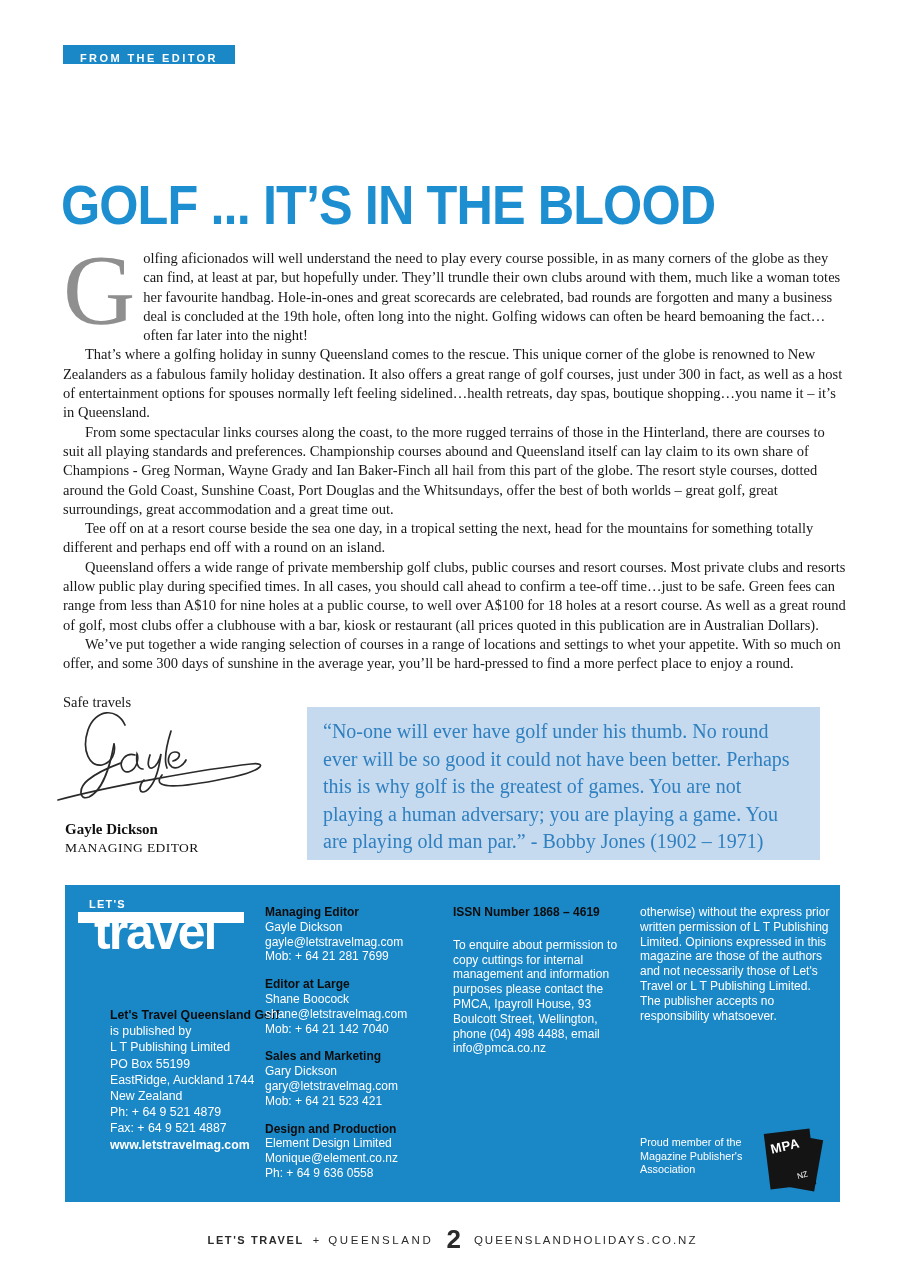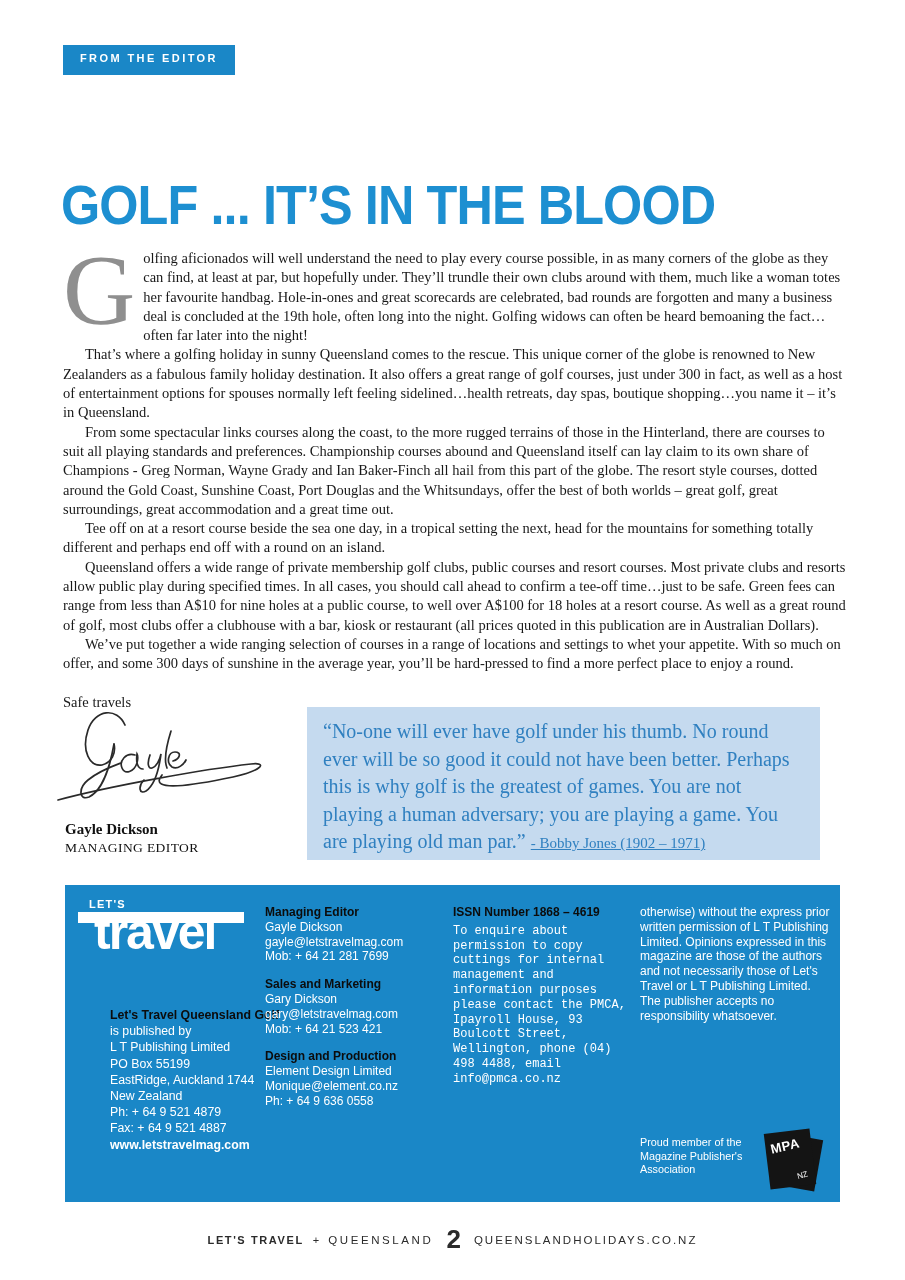--- a/index.html
+++ b/index.html
@@ -6,48 +6,48 @@
     --blue:#1a87c7;
     --title-blue:#1d8fd1;
     --quote-bg:#c5daef;
     --quote-text:#3080c0;
   }
   *{margin:0;padding:0;box-sizing:border-box;}
   html,body{background:#ffffff;}
   body{width:905px;height:1280px;position:relative;font-family:"Liberation Sans",sans-serif;}
   .page{position:absolute;inset:0;background:#fff;overflow:hidden;}
 
-  .badge{position:absolute;left:63px;top:45px;height:30px;padding:0 17px;background:var(--blue);
+  .badge{position:absolute;left:63px;top:45px;height:19px;padding:0 17px;background:var(--blue);
     color:#fff;font-weight:700;font-size:11px;line-height:27px;letter-spacing:2.4px;}
 
   .title{position:absolute;left:61px;top:177px;font-weight:700;font-size:56px;line-height:1;
     color:var(--title-blue);letter-spacing:-1px;white-space:nowrap;transform:scaleX(.9);transform-origin:left center;}
 
   .article{position:absolute;left:63px;top:249px;width:786px;
     font-family:"Liberation Serif",serif;font-size:14.5px;line-height:19.3px;color:#181818;}
   .dropcap{float:left;height:77px;font-size:100px;line-height:77px;color:#8f8f8f;
     margin:2px 8px 0 0;font-family:"Liberation Serif",serif;}
   .para{margin:0;}
   .para.indent{text-indent:22px;}
   .closing{margin-top:19px;}
 
   .sig-block{position:absolute;left:55px;top:703px;width:250px;}
   .signature{display:block;}
   .sig-name{font-family:"Liberation Serif",serif;font-weight:700;font-size:15px;line-height:19px;color:#111;margin:7px 0 0 10px;}
   .sig-role{font-family:"Liberation Serif",serif;font-size:13.5px;line-height:18px;letter-spacing:.4px;color:#111;margin-left:10px;}
 
   .quote-box{position:absolute;left:307px;top:707px;width:513px;height:153px;background:var(--quote-bg);
     padding:11px 16px 0 16px;font-family:"Liberation Serif",serif;font-size:20px;line-height:27.6px;color:var(--quote-text);}
-  .quote-attr{font-size:15px;text-decoration:underline;}
+  .quote-attr{font-size:20px;}
 
   .infobox{position:absolute;left:65px;top:885px;width:775px;height:317px;background:var(--blue);color:#fff;}
   .fcol{position:absolute;top:20px;font-size:12px;line-height:14.8px;}
   .fhead{font-weight:700;color:#0c0c0c;}
   .fsec{margin-bottom:13px;}
-  .fpar{margin-top:4px;font-family:Liberation Mono, monospace;}
+  .fpar{margin-top:18px;}
 
   .lt-logo{position:absolute;left:13px;top:12px;width:174px;height:76px;}
   .lt-lets{position:absolute;left:11px;top:1px;font-weight:700;font-size:11px;letter-spacing:1.2px;color:#fff;}
   .lt-bar{position:absolute;left:0;top:15px;width:166px;height:11px;background:#fff;}
   .lt-word{position:absolute;left:16px;top:6px;font-weight:700;font-size:50px;letter-spacing:-2px;color:#fff;
     font-family:"Liberation Sans",sans-serif;}
 
   .col1{left:13px;top:122px;width:178px;font-size:12.3px;line-height:16.2px;margin-left:32px;}
   .pub-title{font-weight:700;color:#0c0c0c;}
   .pub-web{font-weight:700;}
@@ -132,20 +132,26 @@
     </div>
 
     <div class="fcol col2">
       <div class="fsec">
         <div class="fhead">Managing Editor</div>
         <div>Gayle Dickson</div>
         <div>gayle@letstravelmag.com</div>
         <div>Mob: + 64 21 281 7699</div>
       </div>
       <div class="fsec">
+        <div class="fhead">Editor at Large</div>
+        <div>Shane Boocock</div>
+        <div>shane@letstravelmag.com</div>
+        <div>Mob: + 64 21 142 7040</div>
+      </div>
+      <div class="fsec">
         <div class="fhead">Sales and Marketing</div>
         <div>Gary Dickson</div>
         <div>gary@letstravelmag.com</div>
         <div>Mob: + 64 21 523 421</div>
       </div>
       <div class="fsec">
         <div class="fhead">Design and Production</div>
         <div>Element Design Limited</div>
         <div>Monique@element.co.nz</div>
         <div>Ph: + 64 9 636 0558</div>

